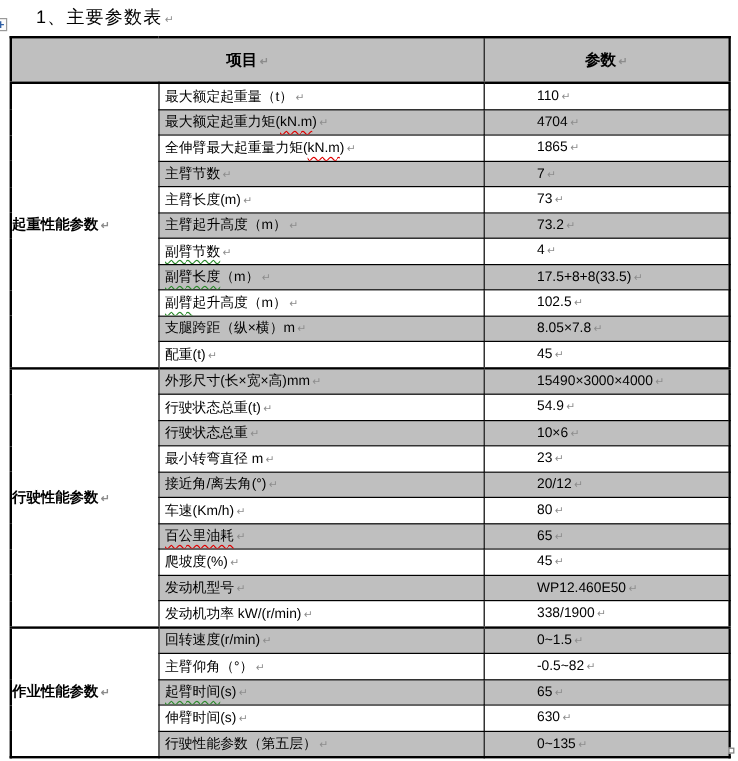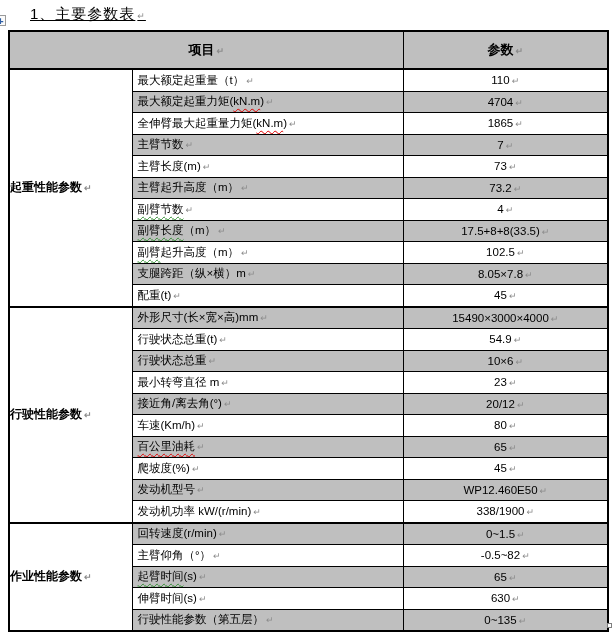--- a/index.html
+++ b/index.html
@@ -3,21 +3,21 @@
 <meta charset="utf-8">
 <style>
   html,body { margin:0; padding:0; }
   body {
     width:615px; height:634px; position:relative; overflow:hidden;
     background:#ffffff; color:#000;
     font-family:"Liberation Sans", sans-serif;
   }
   .doc-title {
     position:absolute; left:30px; top:5px;
-    font-size:15px; letter-spacing:1px; white-space:nowrap;text-decoration:underline;
+    font-size:15px; letter-spacing:1px; white-space:nowrap;
   }
   .pmark {
     color:#8c8c8c; font-size:9px; margin-left:2px; vertical-align:baseline;
   }
   .plus-handle {
     position:absolute; left:-5px; top:15px; width:11px; height:11px;
     border:1px solid #9a9a9a; background:#fbfbfb;
     color:#2f5fa5; font-size:11px; line-height:10px; text-align:center;
     box-sizing:border-box; font-weight:bold;
   }
@@ -32,21 +32,21 @@
   }
   thead th {
     height:36px; background:#bfbfbf; font-size:13px; font-weight:bold;
     text-align:center; border-bottom:2px solid #000;margin-top:24px;
   }
   tbody td { height:20.5px; font-size:11.5px; }
   td.sec {
     font-weight:bold; font-size:12px; background:#fff;
   }
   td.item { text-align:left; padding-left:5px;margin-left:12px; }
-  td.val  { text-align:center; }
+  td.val  { text-align:left;padding-left:44px; }
   tr.shaded td.item, tr.shaded td.val { background:#bfbfbf; }
   tr.section-start td { border-top:2px solid #000; }
   .sq-red {
     text-decoration-line:underline; text-decoration-style:wavy;
     text-decoration-color:#e00000; text-decoration-thickness:1px;
     text-underline-offset:3px;
   }
   .sq-green {
     text-decoration-line:underline; text-decoration-style:wavy;
     text-decoration-color:#2e8b2e; text-decoration-thickness:1px;

